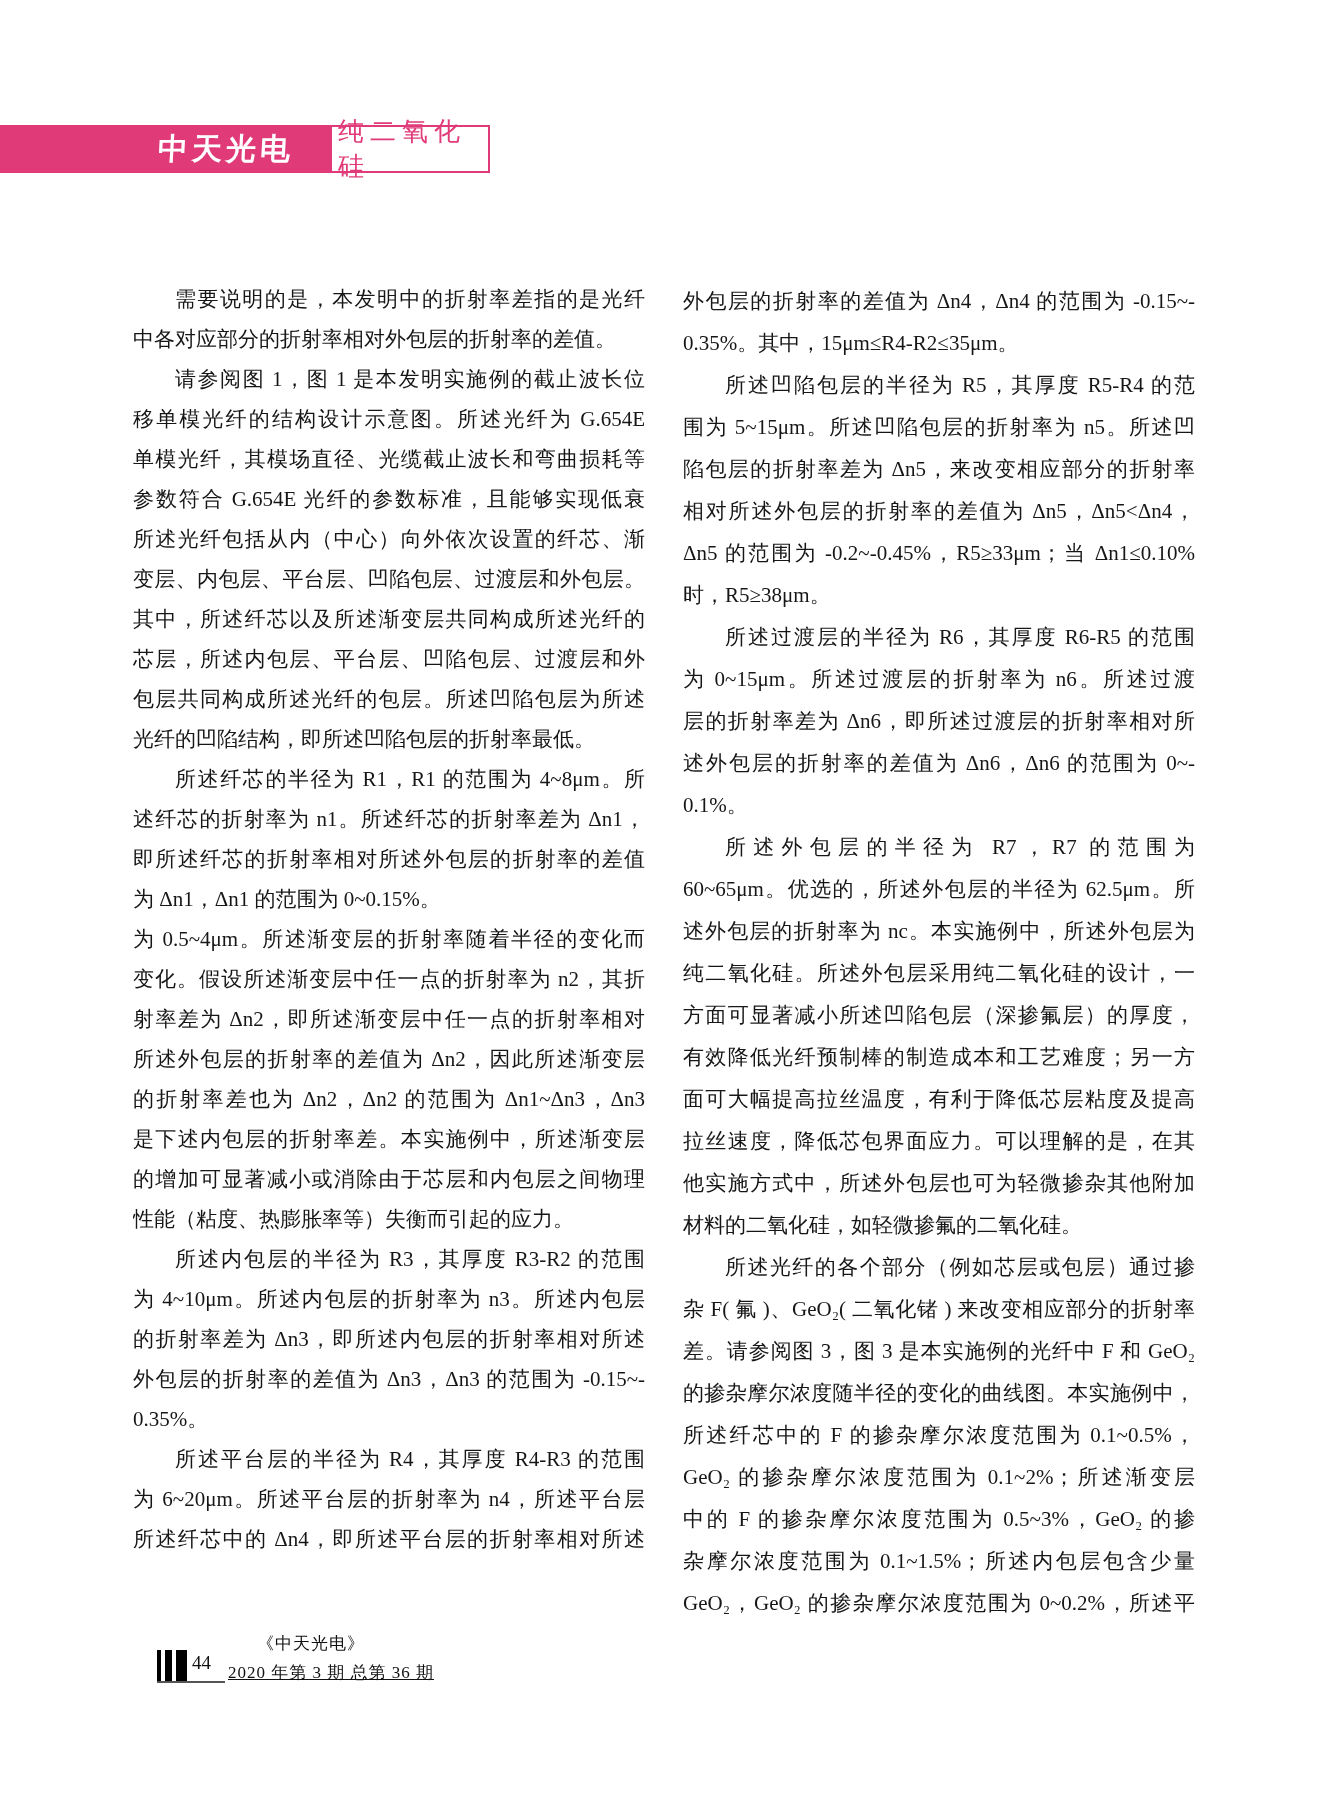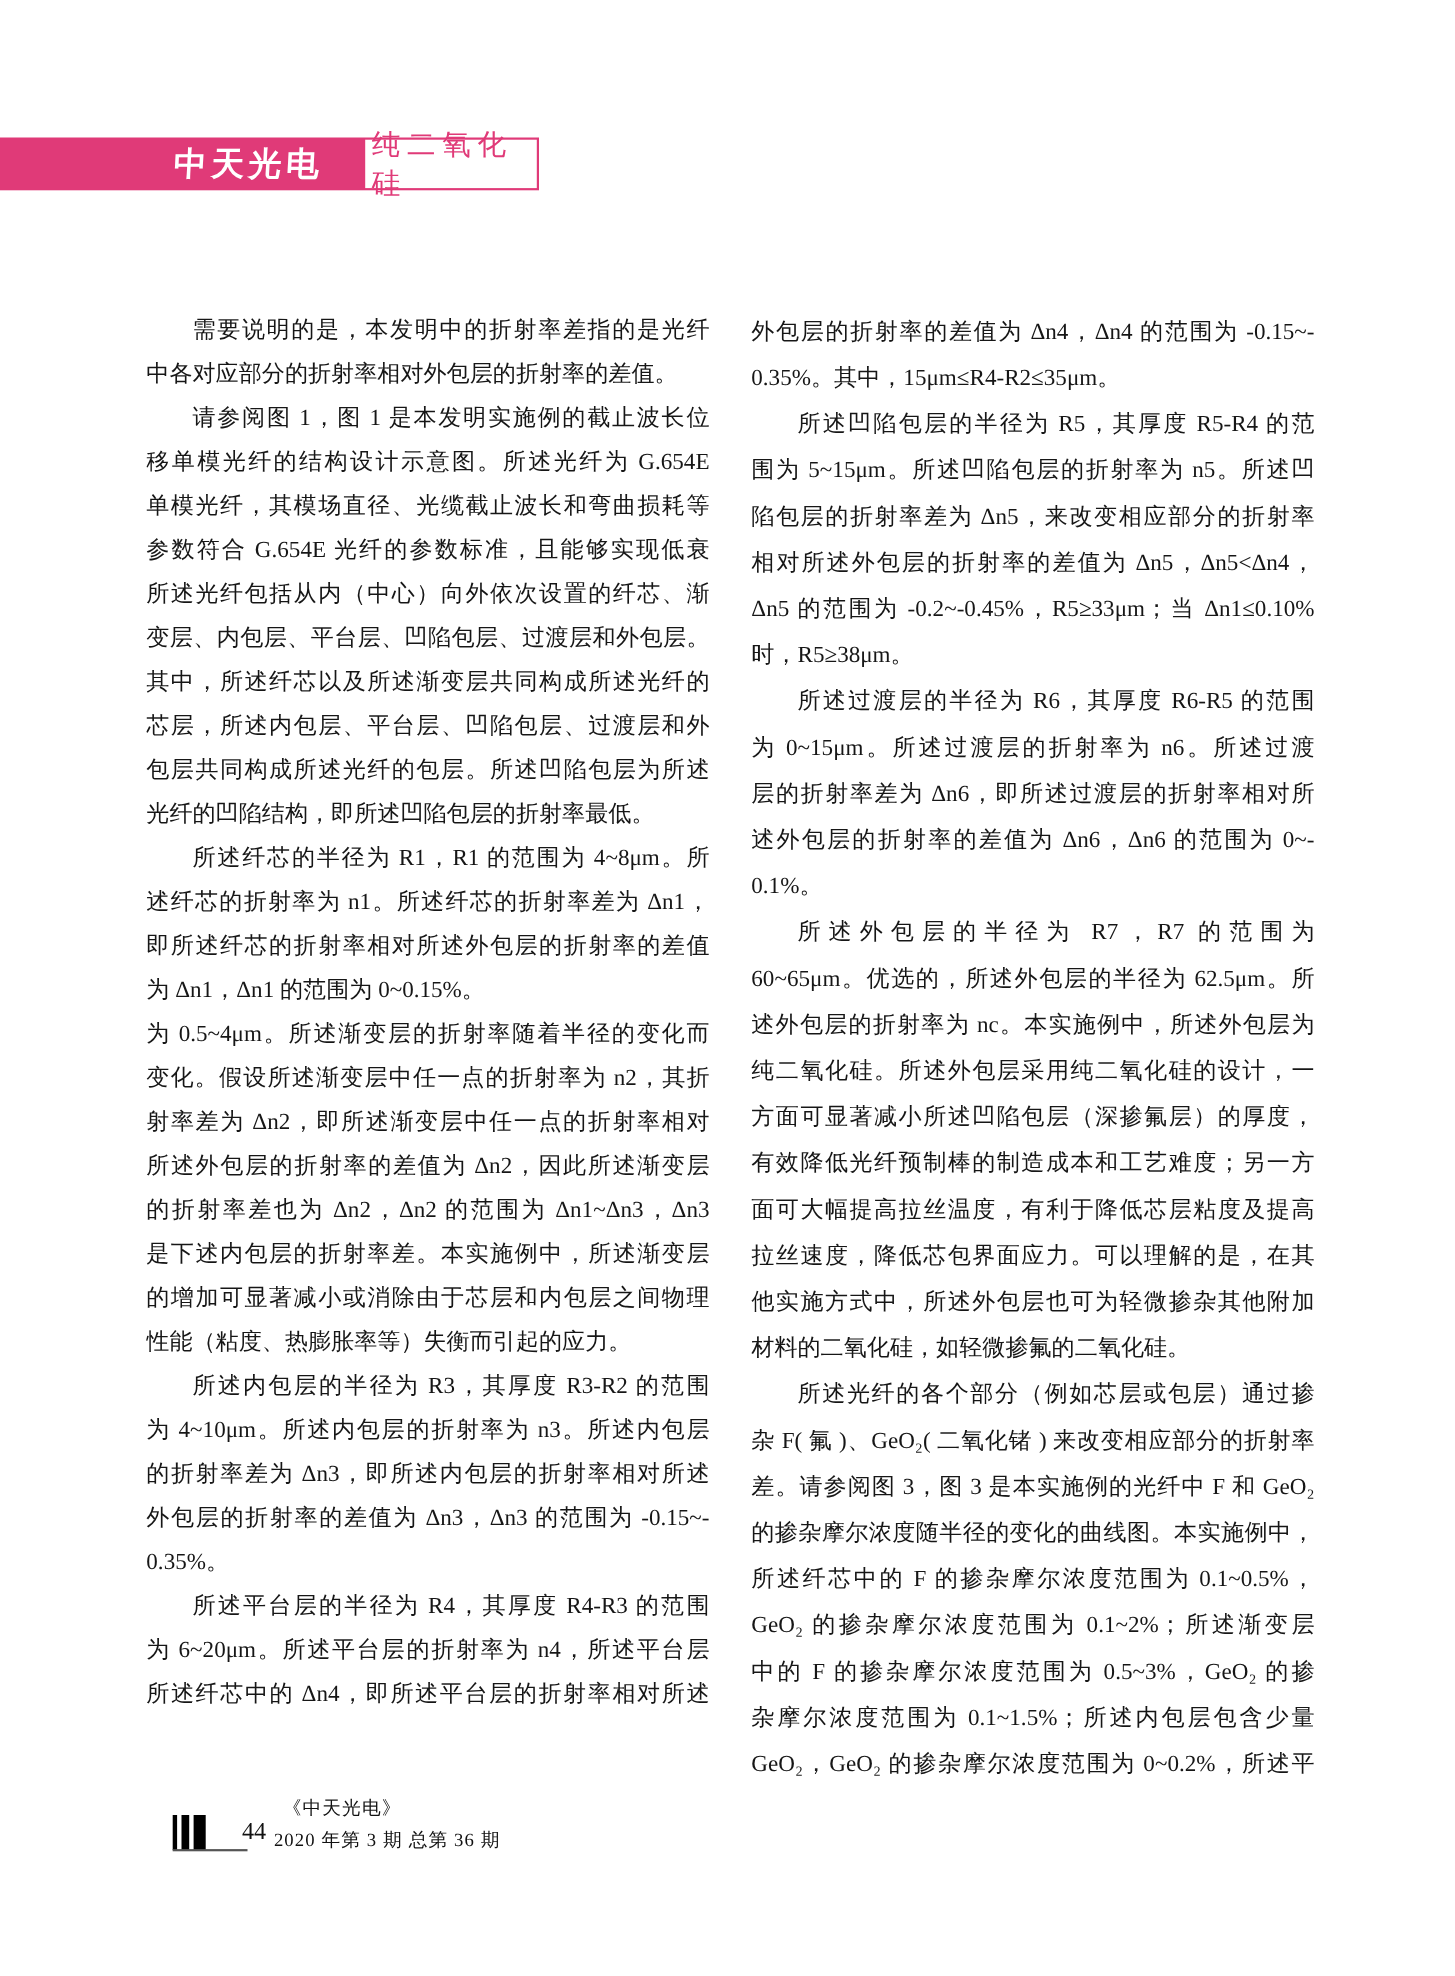--- a/index.html
+++ b/index.html
@@ -45,31 +45,32 @@
   .line.end{text-align-last:left;}
 
   
   .footer-marks{position:absolute;left:157px;top:1650px;height:32px;}
   .footer-marks .bar{position:absolute;top:0;bottom:0;background:#000;}
   .footer-marks .b1{left:0;width:4px;}
   .footer-marks .b2{left:8px;width:7px;}
   .footer-marks .b3{left:19px;width:11px;}
   .page-number{
     position:absolute;left:192px;top:1652px;width:36px;
-    font-size:22px;text-align:center;color:#111;margin-left:21px;
+    font-size:19px;text-align:left;color:#111;
   }
   .pn-rule{position:absolute;left:157px;top:1681px;width:68px;height:2px;background:#555;}
   .footer-journal{
     position:absolute;left:237px;top:1632px;font-size:17px;color:#111;
     letter-spacing:1px;
     margin-left:20px;
   }
   .footer-issue{
-    position:absolute;left:249px;top:1661px;font-size:17px;color:#111;
+    position:absolute;left:228px;top:1661px;font-size:17px;color:#111;
     letter-spacing:1px;
+    text-decoration:underline;
   }
 </style>
 </head>
 <body>
 
 <div class="header-bar">
   <span class="logo">中天光电</span>
 </div>
 <div class="header-tag">纯二氧化硅</div>
 

